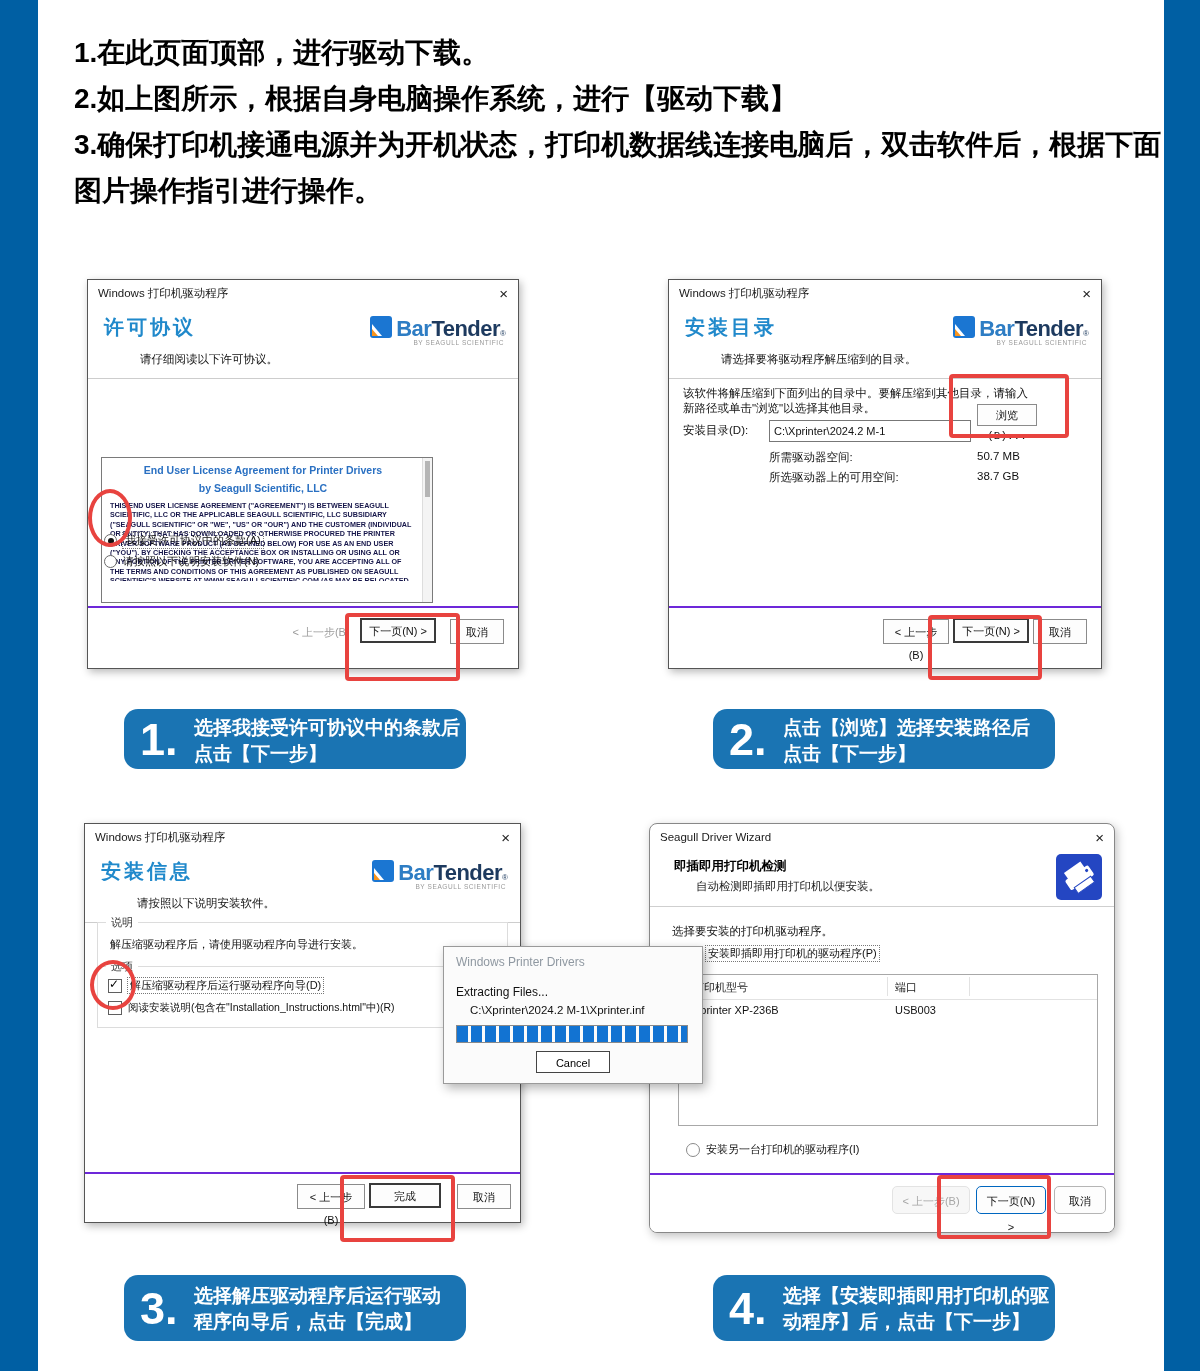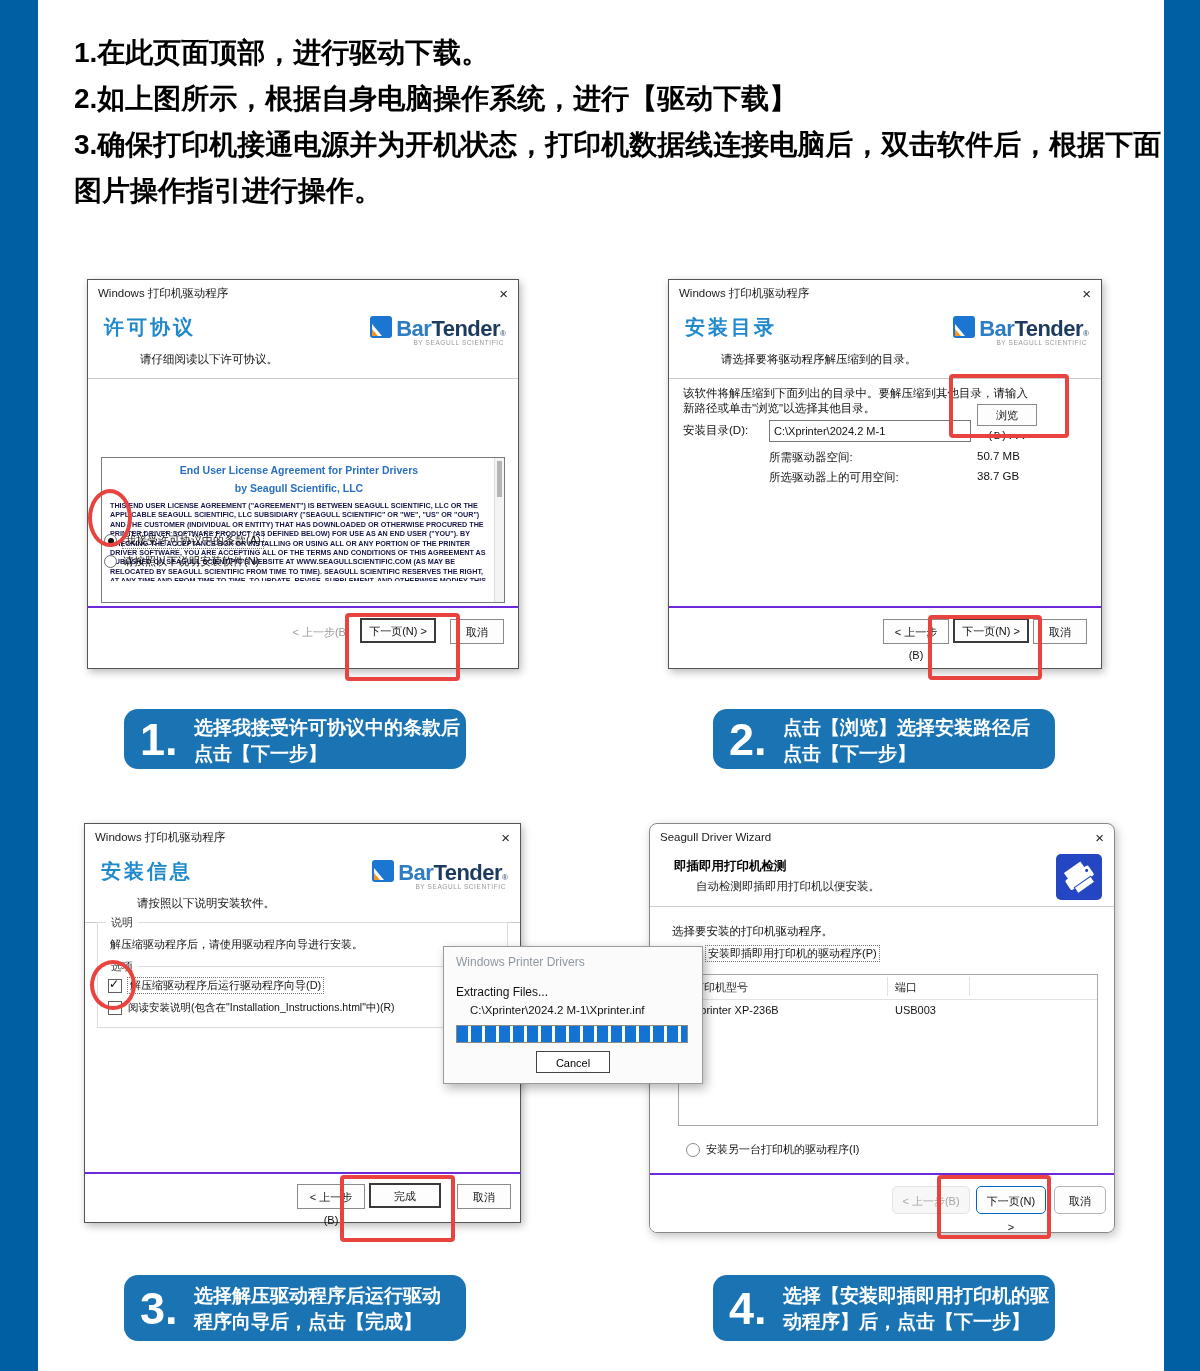--- a/index.html
+++ b/index.html
@@ -26,21 +26,21 @@
   .ftr{position:absolute;left:0;right:0;bottom:0;border-top:2px solid #6d28d9;background:#fff;}
   .btn{position:absolute;height:25px;font-size:11px;background:#fdfdfd;border:1px solid #8b8b8b;
        text-align:center;line-height:23px;color:#111;box-sizing:border-box;}
   .btn.default{border:2px solid #3a3a3a;line-height:21px;}
   .btn.flatdisabled{border:none;background:transparent;color:#9b9b9b;}
   .btn11{position:absolute;height:28px;font-size:11px;background:#fdfdfd;border:1px solid #b5b5b5;
          border-radius:5px;text-align:center;line-height:26px;color:#111;box-sizing:border-box;}
   .btn11.accent{border:1.5px solid #0067c0;}
   .btn11.disabled{color:#a6a6a6;background:#f7f7f7;border-color:#e3e3e3;}
   
-  .eulabox{position:absolute;left:13px;top:79px;width:404px;height:146px;border:1px solid #7a7a7a;
+  .eulabox{position:absolute;left:13px;top:79px;width:332px;height:146px;border:1px solid #7a7a7a;
            background:#fff;overflow:hidden;box-sizing:border-box;}
   .eula-title{font-size:10.5px;font-weight:bold;color:#2a70c2;text-align:center;margin:6px 18px 0 10px;}
   .eula-body{font-size:7.2px;line-height:9.4px;font-weight:bold;color:#16164a;margin:7px 16px 0 8px;
              height:80px;overflow:hidden;}
   .scroll{position:absolute;right:0;top:0;bottom:0;width:9px;background:#f4f4f4;border-left:1px solid #ddd;}
   .thumb{margin:3px 2px;height:36px;background:#b5b5b5;}
   .radio-row{position:absolute;display:flex;align-items:center;gap:6px;font-size:11px;color:#111;}
   .radio{width:11px;height:11px;border:1px solid #6a6a6a;border-radius:50%;background:#fff;
          display:inline-block;position:relative;flex:none;}
   .radio.sel:after{content:"";position:absolute;inset:2.5px;background:#111;border-radius:50%;}

